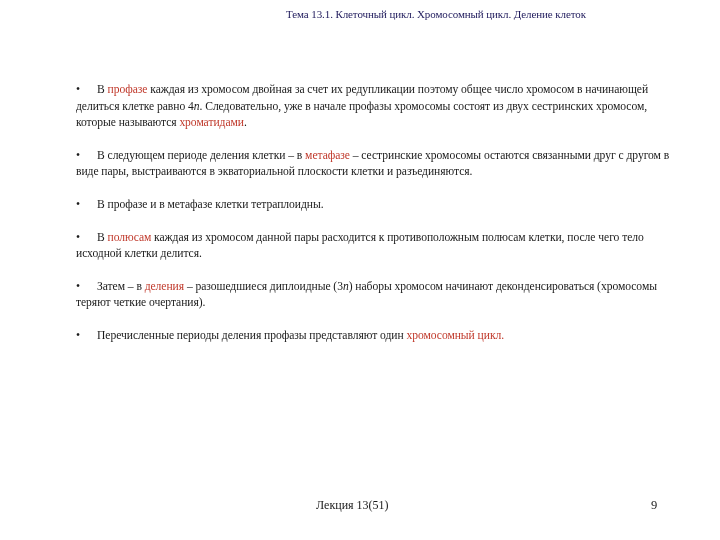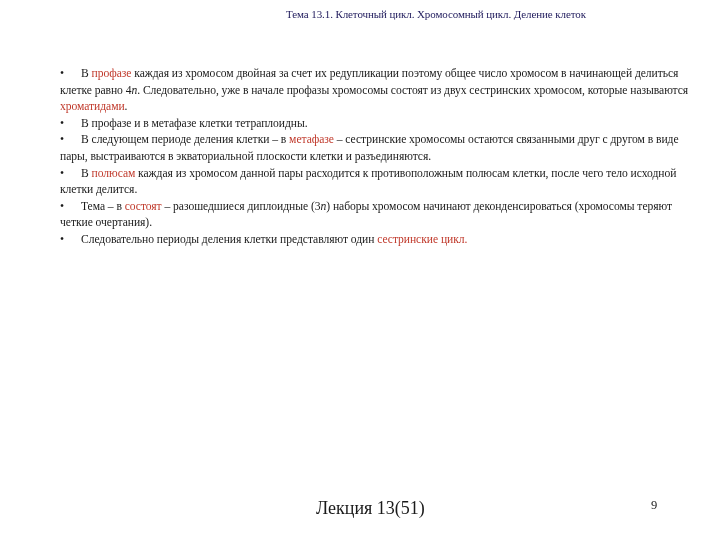--- a/index.html
+++ b/index.html
@@ -30,36 +30,36 @@
     .slide-body {
       position: absolute;
       top: 66px;
       left: 60px;
       width: 632px;
       font-size: 11.6px;
       line-height: 16.6px;
       letter-spacing: -0.05px;
     }
     .para {
-      margin: 0;
+      margin: 16px;
       text-align: left;
     }
     .bullet {
       display: inline-block;
       width: 21px;
       text-indent: 0;
     }
     .hl {
       color: #c0392b;
     }
     .footer-center {
       position: absolute;
       top: 498px;
       left: 316px;
-      font-size: 18px;
+      font-size: 12px;
       color: #1a1a1a;
     }
     .footer-page {
       position: absolute;
       top: 498px;
       left: 651px;
       font-size: 12.5px;
       color: #1a1a1a;
     }
     i { font-style: italic; }
@@ -67,30 +67,30 @@
 </head>
 <body>
 
 <div class="slide-title">Тема 13.1. Клеточный цикл. Хромосомный цикл. Деление клеток</div>
 
 <div class="slide-body">
   <p class="para">
     <span class="bullet">•</span><span>В </span><span class="hl">профазе</span><span> каждая из хромосом двойная за счет их редупликации поэтому общее число хромосом в начинающей делиться клетке равно 4</span><i>n</i><span>. Следовательно, уже в начале профазы хромосомы состоят из двух сестринских хромосом, которые называются </span><span class="hl">хроматидами</span><span>.</span>
   </p>
   <p class="para">
-    <span class="bullet">•</span><span>В профазе и в метафазе клетки тетраплоидны.</span>
+    <span class="bullet">•</span><span>В следующем периоде деления клетки –  в </span><span class="hl">метафазе</span><span> –  сестринские хромосомы остаются связанными друг  с другом в виде пары, выстраиваются в экваториальной плоскости клетки и разъединяются.</span>
   </p>
   <p class="para">
-    <span class="bullet">•</span><span>В следующем периоде деления клетки –  в </span><span class="hl">метафазе</span><span> –  сестринские хромосомы остаются связанными друг  с другом в виде пары, выстраиваются в экваториальной плоскости клетки и разъединяются.</span>
+    <span class="bullet">•</span><span>В профазе и в метафазе клетки тетраплоидны.</span>
   </p>
   <p class="para">
     <span class="bullet">•</span><span>В </span><span class="hl">полюсам</span><span> каждая из хромосом данной пары расходится к противоположным полюсам клетки, после чего тело исходной клетки делится.</span>
   </p>
   <p class="para">
-    <span class="bullet">•</span><span>Тема – в </span><span class="hl">состоят</span><span> – разошедшиеся диплоидные (3</span><i>n</i><span>) наборы хромосом начинают деконденсироваться (хромосомы теряют  четкие очертания).</span>
+    <span class="bullet">•</span><span>Затем – в </span><span class="hl">деления</span><span> – разошедшиеся диплоидные (3</span><i>n</i><span>) наборы хромосом начинают деконденсироваться (хромосомы теряют  четкие очертания).</span>
   </p>
   <p class="para">
-    <span class="bullet">•</span><span>Следовательно периоды деления клетки представляют один </span><span class="hl">сестринские цикл.</span>
+    <span class="bullet">•</span><span>Перечисленные периоды деления профазы представляют один </span><span class="hl">хромосомный цикл.</span>
   </p>
 </div>
 
 <div class="footer-center">Лекция 13(51)</div>
 <div class="footer-page">9</div>
 
 </body></html>

